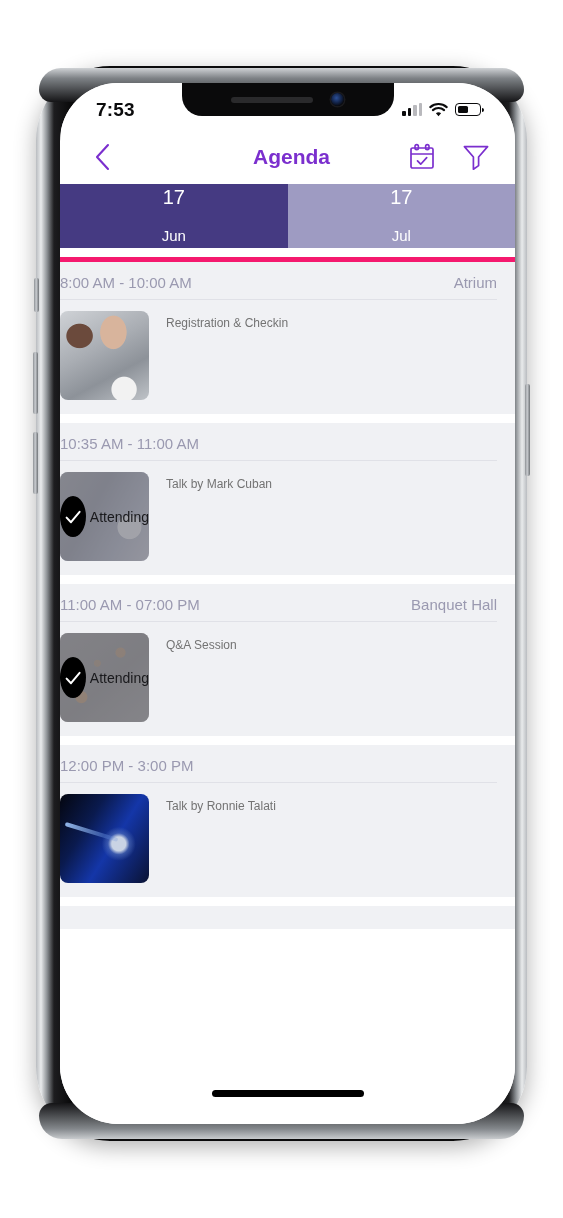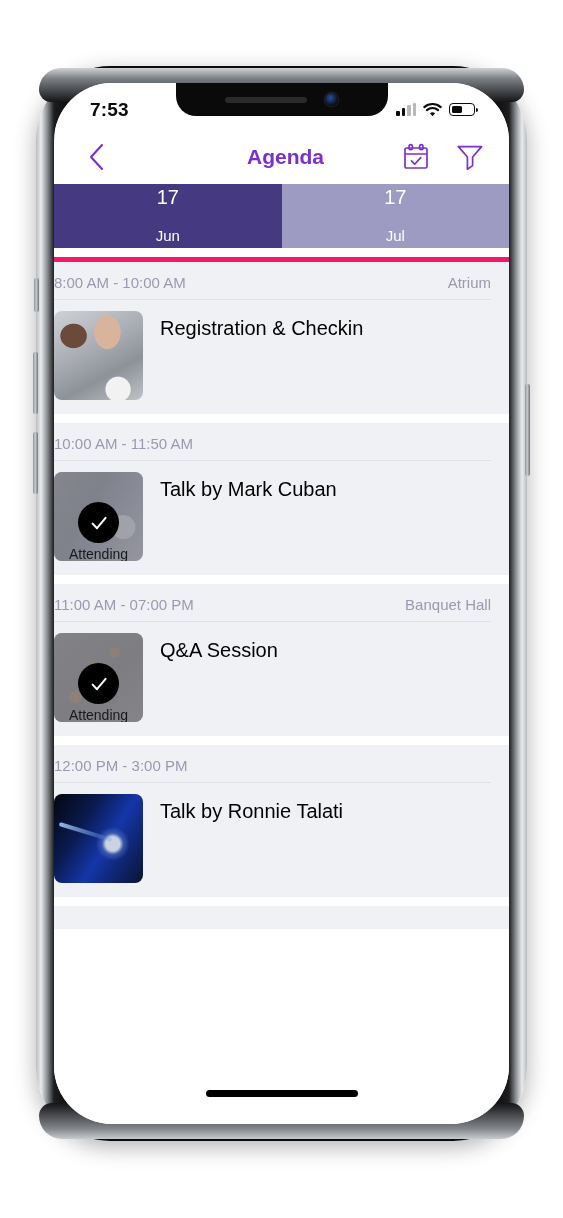--- a/index.html
+++ b/index.html
@@ -63,21 +63,21 @@
     z-index: 3;
   }
   .side-btn.mute   { left: -2px;  top: 212px; width: 5px; height: 34px; }
   .side-btn.volup  { left: -3px;  top: 286px; width: 5px; height: 62px; }
   .side-btn.voldn  { left: -3px;  top: 366px; width: 5px; height: 62px; }
   .side-btn.power  { right: -3px; top: 318px; width: 5px; height: 92px; }
 
   
   .screen {
     position: absolute;
-    left: 18px;
+    left: 24px;
     top: 17px;
     width: 455px;
     height: 1041px;
     border-radius: 58px;
     background: #ffffff;
     overflow: hidden;
     z-index: 2;
   }
 
   
@@ -233,33 +233,33 @@
     padding-top: 11px;
   }
   .thumb {
     width: 89px; height: 89px;
     border-radius: 8px;
     flex: 0 0 89px;
     position: relative;
     overflow: hidden;
   }
   .card-title {
-    font-size: 20px;
-    color: #000000;
+    font-size: 12px;
+    color: #737373;
     line-height: 1.25;
     padding-top: 5px;
   }
 
   
   .attend-overlay {
     position: absolute;
     inset: 0;
     background: rgba(128,128,132,0.62);
     display: flex;
-    flex-direction: column;
+    flex-direction: row;
     align-items: center;
     justify-content: flex-end;
     gap: 4px;
   }
   .attend-check {
     width: 41px; height: 41px;
     border-radius: 50%;
     background: #000000;
     display: flex;
     align-items: center;
@@ -432,21 +432,21 @@
             <span>Atrium</span>
           </div>
           <div class="card-body">
             <div class="thumb art-registration"></div>
             <div class="card-title">Registration &amp; Checkin</div>
           </div>
         </div>
 
         <div class="agenda-card">
           <div class="card-meta">
-            <span>10:00 AM - 11:50 AM</span>
+            <span>10:35 AM - 11:00 AM</span>
             <span></span>
           </div>
           <div class="card-body">
             <div class="thumb art-mark">
               <div class="attend-overlay">
                 <div class="attend-check">
                   <svg width="22" height="22" viewBox="0 0 22 22">
                     <path d="M4.6 11.6l4.4 4.6 8.6-10.4" stroke="#ffffff" stroke-width="2" fill="none" stroke-linecap="round" stroke-linejoin="round"></path>
                   </svg>
                 </div>

